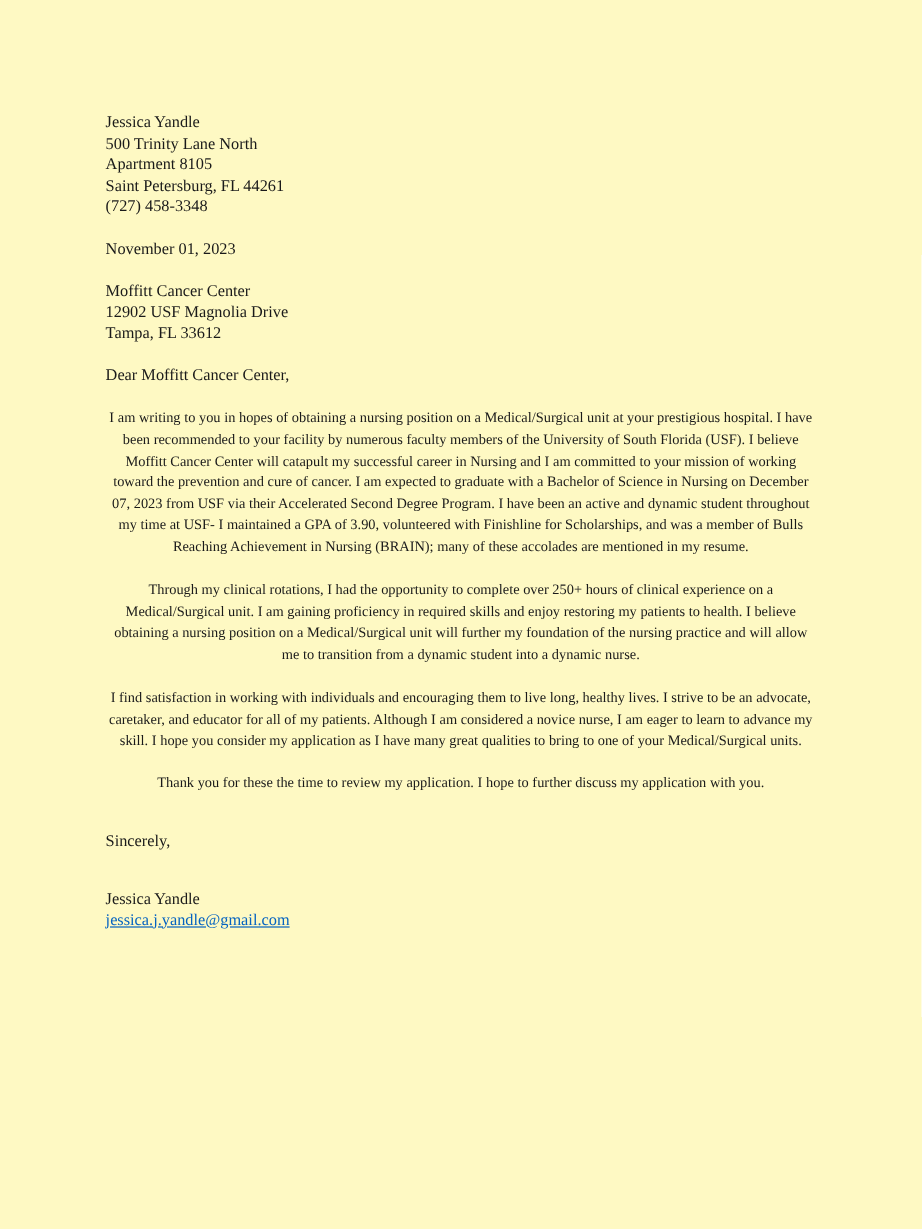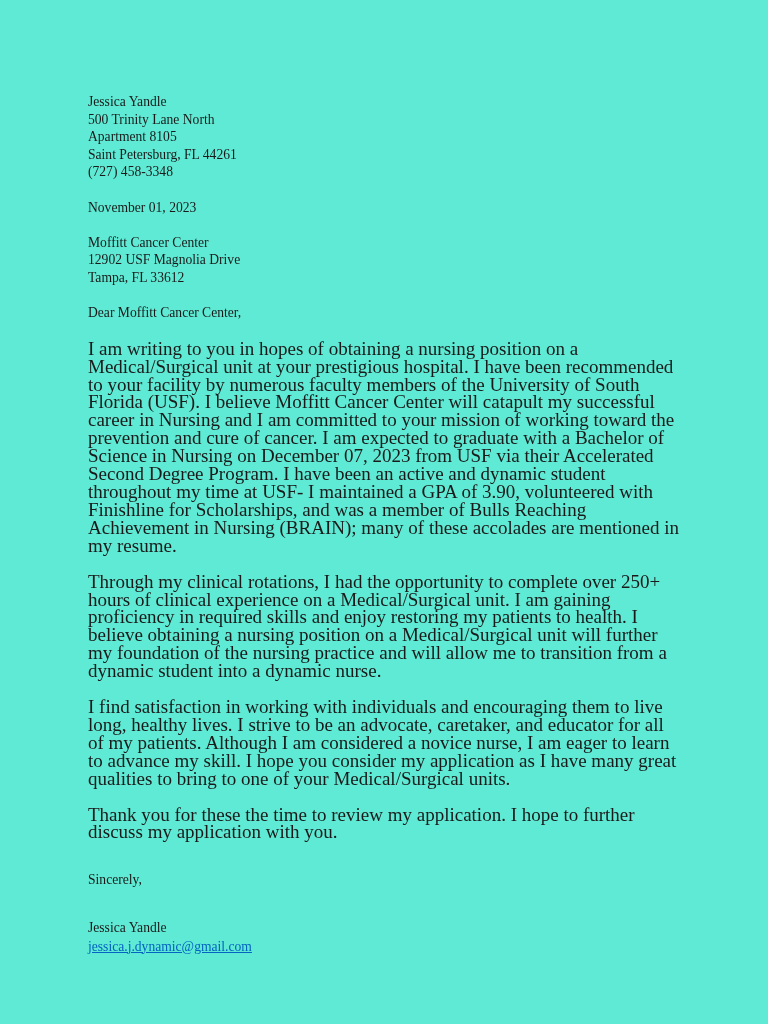--- a/index.html
+++ b/index.html
@@ -12,39 +12,39 @@
     width: 768px;
     height: 1024px;
     overflow: hidden;
     font-family: "Liberation Serif", "DejaVu Serif", serif;
     color: #1a1a1a;
   }
   .page {
     position: relative;
     width: 768px;
     height: 1024px;
-    background: #5eead4;
+    background: #fef9c3;
     box-sizing: border-box;
   }
   .doc-body {
     position: absolute;
     left: 88px;
     top: 93px;
     width: 592px;
   }
   .addr-line {
     font-size: 13.6px;
     line-height: 17.6px;
   }
   .gap-lg { height: 17.6px; }
   .para {
-    font-size: 19px;
+    font-size: 12px;
     line-height: 17.9px;
     margin: 0;
-    text-align: left;
+    text-align: center;
     hyphens: none;
   }
   .spacer-para { height: 18px; }
   .email-link {
     color: #0563C1;
     text-decoration: underline;
     font-size: 13.6px;
     line-height: 17.6px;
     display: inline-block;
     cursor: pointer;
@@ -99,18 +99,18 @@
     <p class="para">Thank you for these the time to review my application. I hope to further discuss my application with you.</p>
     <div class="spacer-para"></div>
 
     <div class="name-line">Sincerely,</div>
 
     <div class="spacer-para"></div>
 
     <div>
       <div class="name-line">Jessica Yandle</div>
       <div>
-        <span class="email-link">jessica.j.dynamic@gmail.com</span>
+        <span class="email-link">jessica.j.yandle@gmail.com</span>
       </div>
     </div>
 
   </div>
 </div>
 
 </body></html>

